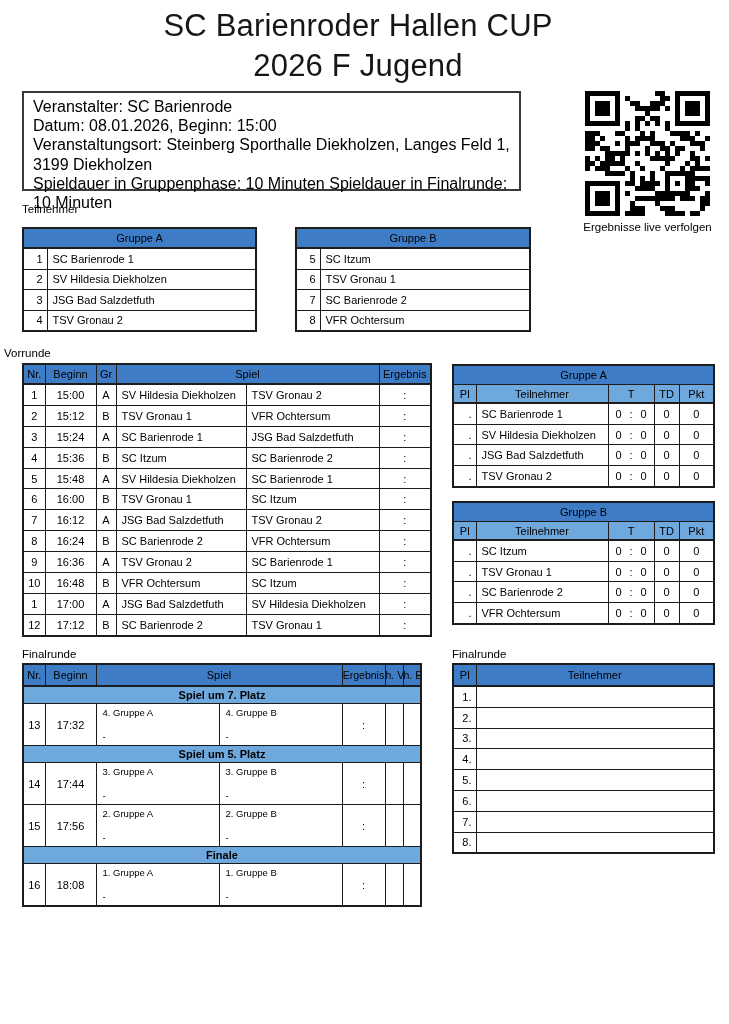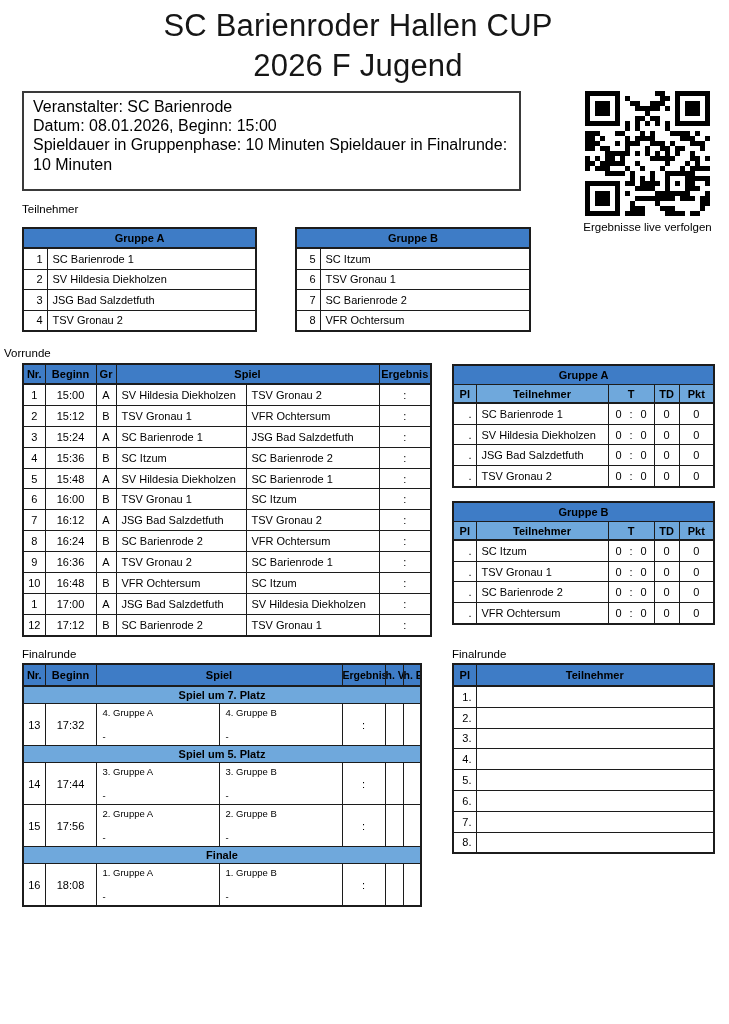--- a/index.html
+++ b/index.html
@@ -24,21 +24,21 @@
   .label{position:absolute;font-size:11.5px;color:#000;}
   #lbl-teilnehmer{left:22px;top:203px;}
   #lbl-vorrunde{left:4px;top:347px;}
   #lbl-final-left{left:22px;top:648px;}
   #lbl-final-right{left:452px;top:648px;}
 
   
   table{border-collapse:collapse;table-layout:fixed;position:absolute;
         font-size:11px;color:#000;border:2px solid #1c1c1c;}
   td,th{border:1px solid #1c1c1c;padding:0;overflow:hidden;white-space:nowrap;}
-  th{font-weight:bold;background:var(--dk);}
+  th{font-weight:normal;background:var(--dk);}
   .hdr-sep th{border-bottom-width:2px;}
   .c{text-align:center;}
   .num{text-align:right;padding-right:4px;}
   .name{text-align:left;padding-left:5px;}
   .teamcell{text-align:left;padding-left:5px;}
 
   
   #table-ta{left:22px;top:227px;width:235px;}
   #table-tb{left:295px;top:227px;width:236px;}
   #table-ta th,#table-tb th{height:18px;}
@@ -84,20 +84,21 @@
     <div>SC Barienroder Hallen CUP</div>
     <div>2026 F Jugend</div>
   </div>
 
   <div class="info-box">
 
       <div class="info-line">Veranstalter: SC Barienrode</div>
 
       <div class="info-line">Datum: 08.01.2026, Beginn: 15:00</div>
 
+      <div class="info-line">Veranstaltungsort: Steinberg Sporthalle Diekholzen, Langes Feld 1, 3199 Diekholzen</div>
 
       <div class="info-line">Spieldauer in Gruppenphase: 10 Minuten Spieldauer in Finalrunde: 10 Minuten</div>
 
 
   </div>
 
   <div class="qr"><svg viewBox="0 0 25 25" width="125" height="125" shape-rendering="crispEdges" fill="#000" aria-hidden="true">
         <rect x="0" y="0" width="1" height="1"></rect>
         <rect x="1" y="0" width="1" height="1"></rect>
         <rect x="2" y="0" width="1" height="1"></rect>

